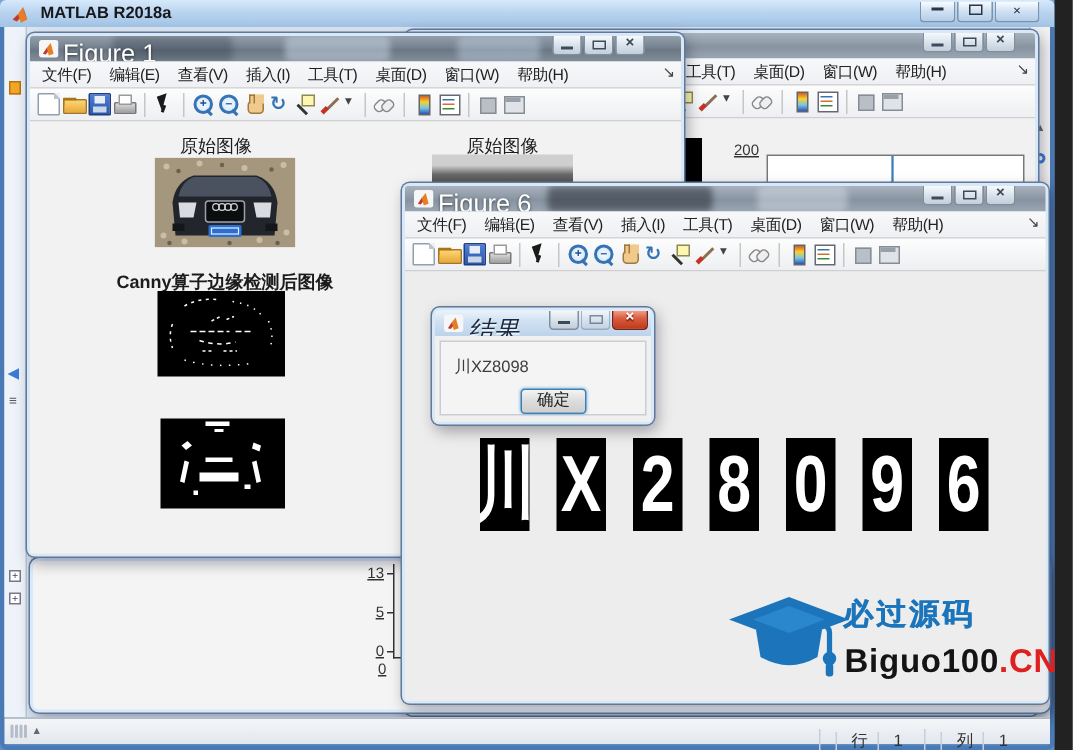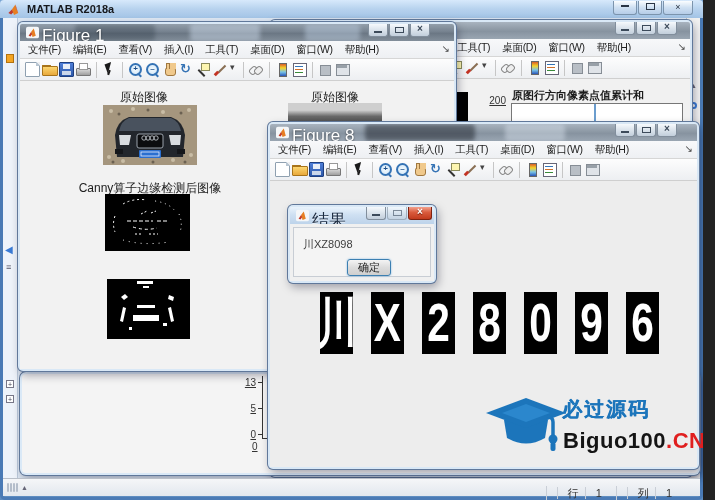--- a/index.html
+++ b/index.html
@@ -250,21 +250,20 @@
         <span class="ti ti-insert-colorbar"></span>
         <span class="ti ti-insert-legend"></span>
         <i class="tsep"></i>
         <span class="ti ti-dock-small"></span>
         <span class="ti ti-dock-figure"></span>
       </div>
     <div class="canvas" style="top:57px;">
 
       <div class="imgbox" style="left:150px;top:13px;width:46px;height:36px;background:#000;"></div>
 
-      <div class="caption" style="left:206px;top:9px;width:200px;font-size:11px;font-weight:bold;">原图行方向像素点值累计和</div>
       <div class="axis-num" style="left:208px;top:16px;width:26px;">200</div>
       <div style="position:absolute;left:239px;top:24px;width:172px;height:120px;background:#fff;border:1px solid #777;">
         <svg width="172" height="120">
           <path d="M78,120 L78,60 L78,22 L83,17 L83,0" stroke="#3b7dbf" stroke-width="1.5" fill="none"></path>
         </svg>
       </div>
     </div>
   </div>
 
   <div class="win" style="left:20px;top:372px;width:680px;height:103px;z-index:3;background:#f4f4f4;border-radius:6px;">
@@ -375,21 +374,21 @@
           <polygon points="78,30 66,30 68,40 77,40" fill="#d8dce0"></polygon>
           <rect x="12" y="44" width="8" height="5" fill="#14161a"></rect>
           <rect x="74" y="44" width="8" height="5" fill="#14161a"></rect>
         </svg>
       </div>
 
       <div class="caption" style="left:250px;top:8px;width:130px;">原始图像</div>
       <div class="imgbox" style="left:268px;top:22px;width:94px;height:60px;background:linear-gradient(180deg,#cfcfcf 0 12%,#6a6a6a 22%,#2e2e2e 45%,#1d1f22 70%,#3a3a3a);">
       </div>
 
-      <div class="caption" style="left:35px;top:99px;width:190px;">Canny算子边缘检测后图像</div>
+      <div class="caption" style="left:35px;top:99px;width:190px;font-weight:bold;">Canny算子边缘检测后图像</div>
       <div class="imgbox" style="left:85px;top:113px;width:85px;height:57px;background:#000;">
         <svg width="85" height="57">
           <g stroke="#fff" stroke-width="1" fill="none">
             <path d="M18,10 q10,-6 24,-4" stroke-dasharray="2,3"></path>
             <path d="M50,7 q14,2 20,10" stroke-dasharray="1,4"></path>
             <path d="M10,22 q-3,8 0,16" stroke-dasharray="2,3"></path>
             <path d="M74,20 q4,9 1,18" stroke-dasharray="1,4"></path>
             <path d="M22,27 h26 m4,0 h10" stroke-dasharray="4,2"></path>
             <path d="M28,33 q12,4 24,1" stroke-dasharray="3,3"></path>
             <path d="M30,40 h8 m6,0 h9" stroke-dasharray="2,2"></path>
@@ -421,21 +420,21 @@
 
   <div class="win" style="left:268px;top:122px;width:431px;height:347px;z-index:5;background:#ededed;">
     <div class="titlebar tb-light">
       <div class="smudge" style="left:95px;width:110px;background:rgba(15,20,28,.45);"></div>
       <div class="smudge" style="left:235px;width:60px;background:rgba(225,235,246,.4);"></div>
       <svg class="wicon" viewBox="0 0 20 18">
         <rect x="0" y="0" width="20" height="18" rx="3" fill="#f4f6f8"></rect>
         <polygon points="4,14 8,8 10,11 7,15" fill="#c0392b"></polygon>
         <polygon points="8,8 12,3 15,14 10,16" fill="#e67e22"></polygon>
       </svg>
-      <span class="wtitle">Figure 8</span>
+      <span class="wtitle">Figure 6</span>
       <div class="winbtns" style="right:20px;">
         <div class="wbtn">
             <span class="g-min"></span>
           </div>
         <div class="wbtn">
             <span class="g-max"></span>
           </div>
         <div class="wbtn">
             <span class="g-x">×</span>
           </div>
@@ -501,21 +500,21 @@
     </div>
   </div>
 
   <div class="win" style="left:288px;top:205px;width:148px;height:78px;z-index:6;background:#f0f0f0;">
     <div class="titlebar tb-active">
       <svg class="wicon" viewBox="0 0 20 18">
         <rect x="0" y="0" width="20" height="18" rx="3" fill="#f4f6f8"></rect>
         <polygon points="4,14 8,8 10,11 7,15" fill="#c0392b"></polygon>
         <polygon points="8,8 12,3 15,14 10,16" fill="#e67e22"></polygon>
       </svg>
-      <span class="wtitle" style="color:#1b2a40;text-shadow:0 1px 0 rgba(255,255,255,.7);">结果</span>
+      <span class="wtitle" style="color:#1b2a40;text-shadow:0 1px 0 rgba(255,255,255,.7);font-style:italic;">结果</span>
       <div class="winbtns" style="right:2px;">
         <div class="wbtn">
             <span class="g-min"></span>
           </div>
         <div class="wbtn" style="opacity:.6;">
             <span class="g-max"></span>
           </div>
         <div class="wbtn wbtn-close-red" style="width:24px;">
             <span class="g-x">×</span>
           </div>

